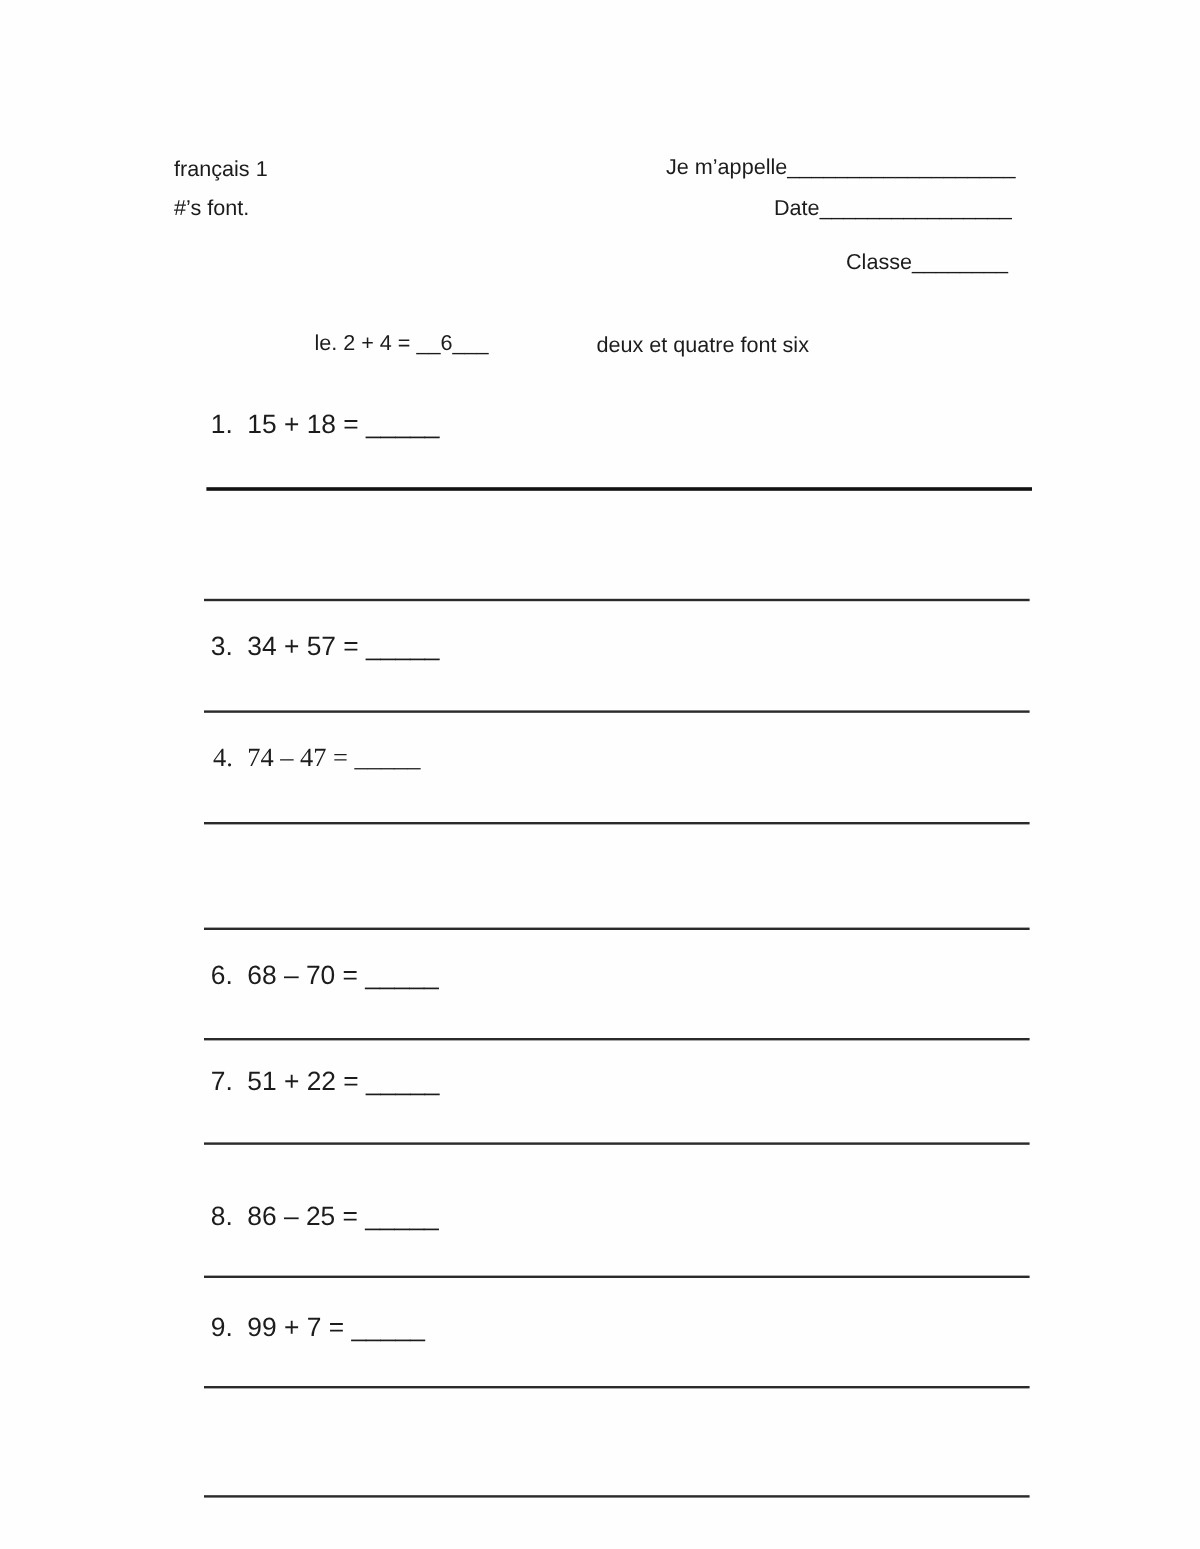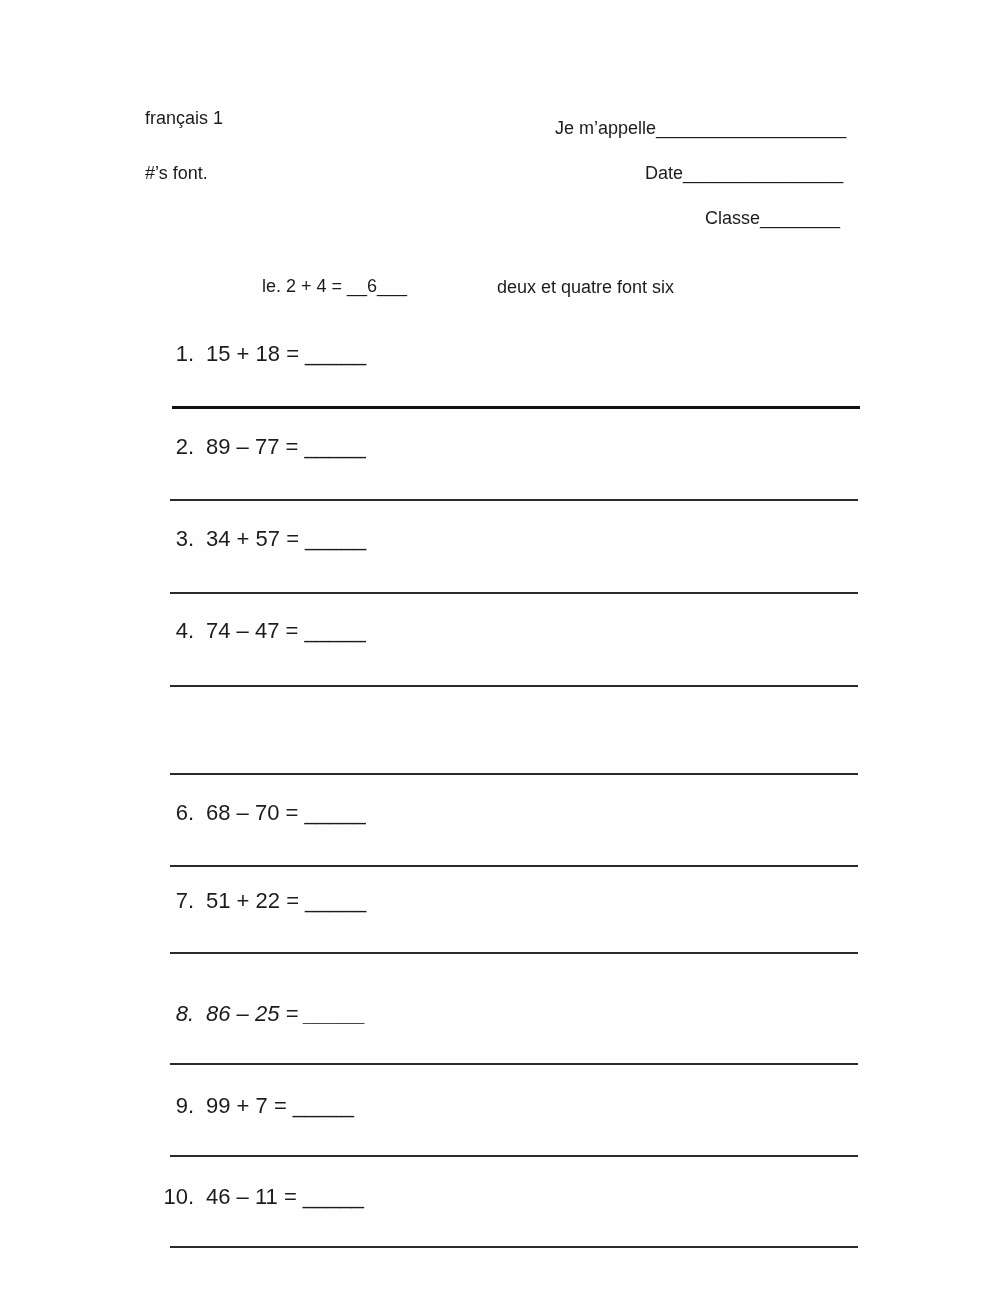--- a/index.html
+++ b/index.html
@@ -53,71 +53,65 @@
     height: 3px;
     background: #121212;
     left: 172px;
   }
 </style>
 </head>
 <body>
 
 <div class="page">
 
-  <div class="abs" style="left:145px; top:108px;">français 1</div>
-  <div class="abs" style="left:555px; top:118px;">Je m’appelle___________________</div>
+  <div class="abs" style="left:145px; top:131px;">français 1</div>
+  <div class="abs" style="left:555px; top:129px;">Je m’appelle___________________</div>
 
   <div class="abs" style="left:145px; top:163px;">#’s font.</div>
   <div class="abs" style="left:645px; top:163px;">Date________________</div>
 
   <div class="abs" style="left:705px; top:208px;">Classe________</div>
 
   <div class="abs" style="left:262px; top:276px;">le. 2 + 4 = __6___</div>
   <div class="abs" style="left:497px; top:277px;">deux et quatre font six</div>
 
   <div class="problem" style="top:343px;">
     <span class="num">1.</span><span class="expr">15 + 18 = _____</span>
   </div>
   <div class="answer-line first" style="top:406px;"></div>
 
-  <div class="problem" style="top:436px;">
-    <span class="num">2.</span><span class="expr">89 – 77 = _____</span>
-  </div>
   <div class="answer-line" style="top:499px;"></div>
 
   <div class="problem" style="top:528px;">
     <span class="num">3.</span><span class="expr">34 + 57 = _____</span>
   </div>
   <div class="answer-line" style="top:592px;"></div>
 
-  <div class="problem" style="top:620px;">
+  <div class="problem" style="top:620px;font-family:Liberation Serif, serif;">
     <span class="num">4.</span><span class="expr">74 – 47 = _____</span>
   </div>
   <div class="answer-line" style="top:685px;"></div>
 
   <div class="answer-line" style="top:773px;"></div>
 
   <div class="problem" style="top:802px;">
     <span class="num">6.</span><span class="expr">68 – 70 = _____</span>
   </div>
   <div class="answer-line" style="top:865px;"></div>
 
   <div class="problem" style="top:890px;">
     <span class="num">7.</span><span class="expr">51 + 22 = _____</span>
   </div>
   <div class="answer-line" style="top:952px;"></div>
 
-  <div class="problem" style="top:1003px;font-style:italic;">
+  <div class="problem" style="top:1003px;">
     <span class="num">8.</span><span class="expr">86 – 25 = _____</span>
   </div>
   <div class="answer-line" style="top:1063px;"></div>
 
   <div class="problem" style="top:1095px;">
     <span class="num">9.</span><span class="expr">99 + 7 = _____</span>
   </div>
   <div class="answer-line" style="top:1155px;"></div>
 
-  <div class="problem" style="top:1186px;">
-    <span class="num">10.</span><span class="expr">46 – 11 = _____</span>
-  </div>
   <div class="answer-line" style="top:1246px;"></div>
 
 </div>
 
 </body></html>

